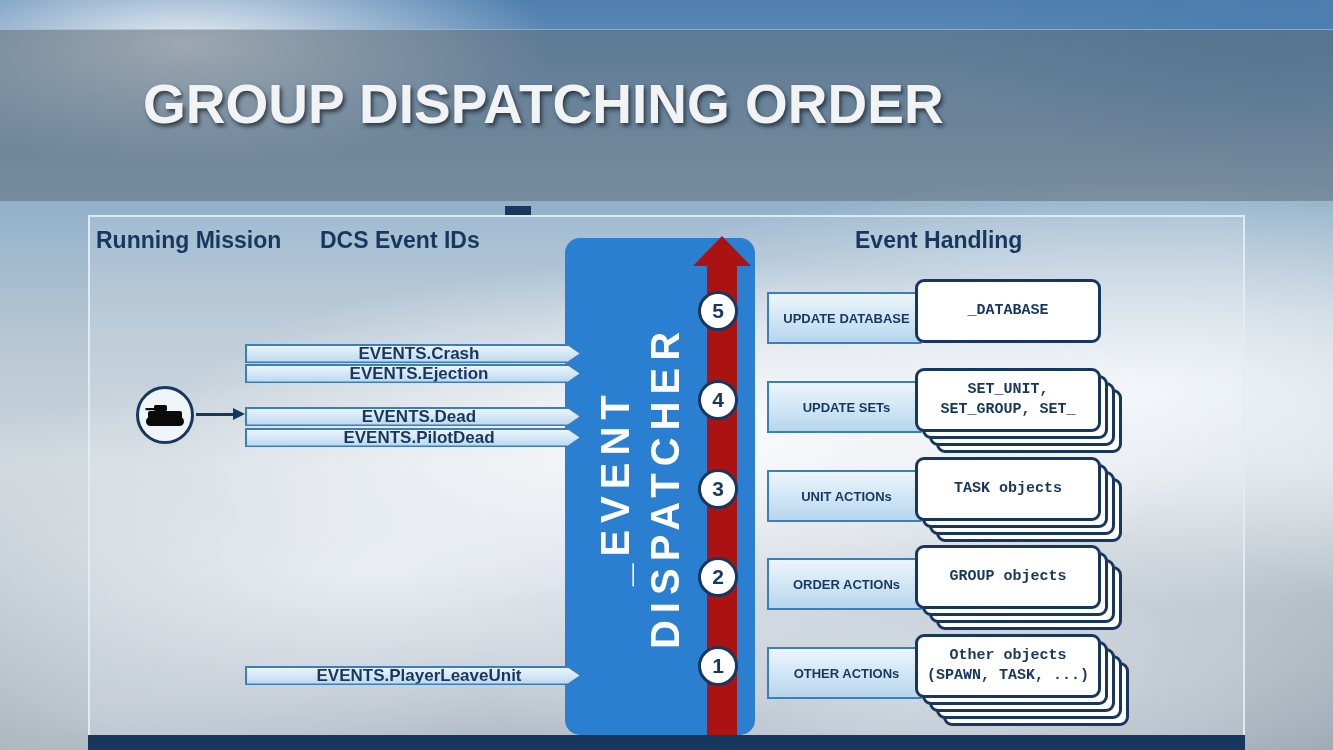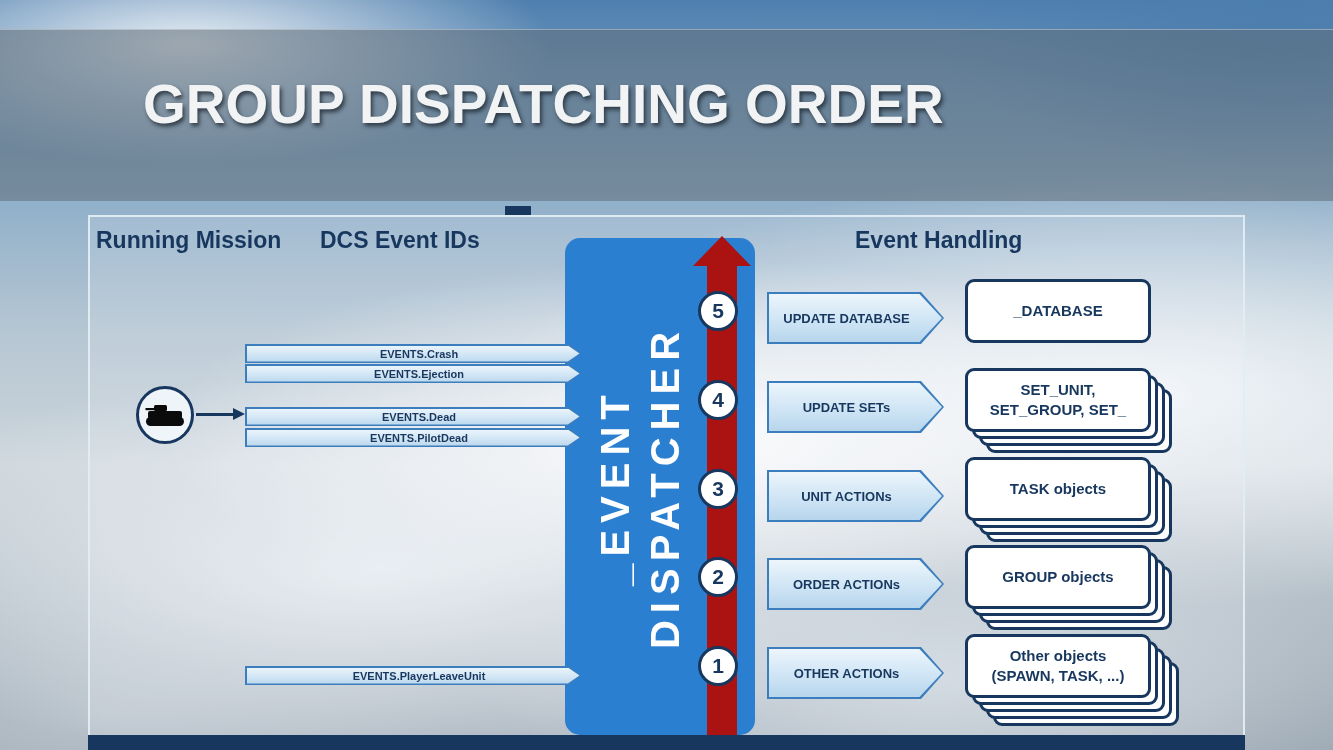--- a/index.html
+++ b/index.html
@@ -81,21 +81,21 @@
   }
   .action-arrow .fill {
     position:absolute; inset:2px;
     clip-path:polygon(0 0,87% 0,100% 50%,87% 100%,0 100%);
     background:linear-gradient(180deg,#ecf5fb 0%,#cfe5f5 55%,#b7d5ec 100%);
     display:flex; align-items:center; justify-content:center;
     padding-right:18px; box-sizing:border-box;
   }
   .action-label { font-size:13px; font-weight:bold; color:var(--navy,#17375e); white-space:nowrap; }
   
-  .stack { position:absolute; left:965px; width:186px; height:64px; z-index:5; }
+  .stack { position:absolute; left:915px; width:186px; height:64px; z-index:5;font-family:Liberation Mono, monospace; }
   .box {
     position:absolute; width:180px; height:58px;
     border:3px solid var(--navy,#17375e); border-radius:9px; background:#ffffff;
   }
   .box.front {
     left:0; top:0; display:flex; flex-direction:column;
     align-items:center; justify-content:center;
   }
   .target-line { font-size:15px; font-weight:bold; color:var(--navy,#17375e); line-height:20px; white-space:nowrap; }
   .target-line:empty { display:none; }
@@ -104,21 +104,21 @@
     position:absolute; left:245px; width:336px; height:19px; z-index:4;
     clip-path:polygon(0 0,96.5% 0,100% 50%,96.5% 100%,0 100%);
     background:var(--arrow-border,#3c7dbd);
   }
   .event-arrow .fill {
     position:absolute; inset:1.5px;
     clip-path:polygon(0 0,96.5% 0,100% 50%,96.5% 100%,0 100%);
     background:linear-gradient(180deg,#eaf4fb 0%,#cfe4f4 60%,#bcd8ed 100%);
     display:flex; align-items:center; justify-content:center;
   }
-  .event-label { font-size:11px; font-weight:bold; color:var(--navy,#17375e); white-space:nowrap;padding-left:12px; }
+  .event-label { font-size:17px; font-weight:bold; color:var(--navy,#17375e); white-space:nowrap;padding-left:12px; }
   
   .unit-circle {
     position:absolute; left:136px; top:386px; width:52px; height:52px; z-index:4;
     border:3px solid var(--navy,#17375e); border-radius:50%;
     background:rgba(240,246,250,0.95);
     display:flex; align-items:center; justify-content:center;
   }
   .connector-line { position:absolute; left:196px; top:413px; width:38px; height:3px; z-index:4; background:var(--navy,#17375e); }
   .connector-head {
     position:absolute; left:233px; top:408px; width:0; height:0; z-index:4;

